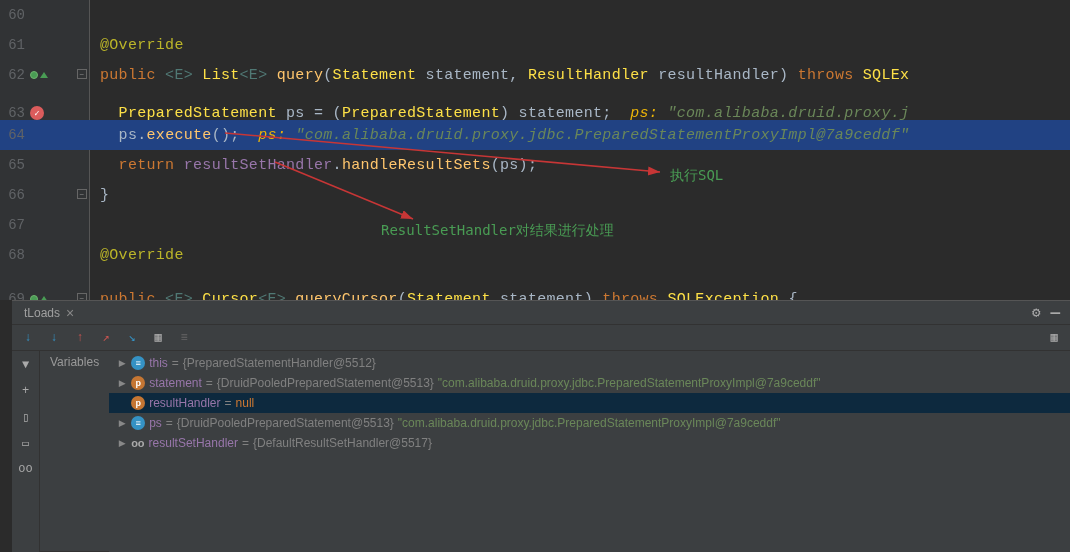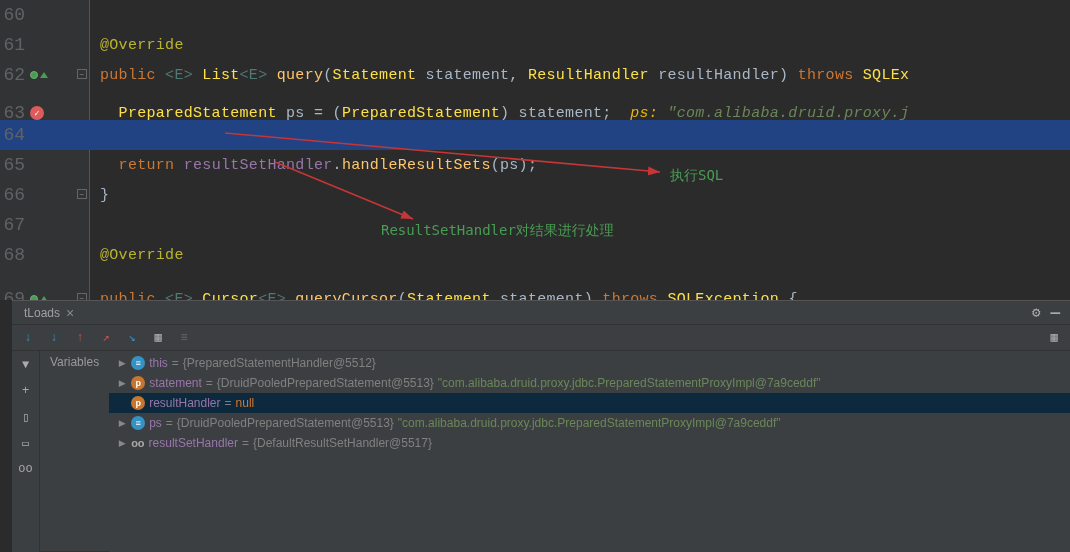--- a/index.html
+++ b/index.html
@@ -1,20 +1,20 @@
 <!DOCTYPE html>
 <html><head>
 <meta charset="utf-8">
 <style>
   * { margin: 0; padding: 0; box-sizing: border-box; }
   body { font-family: Consolas, 'Courier New', monospace; background: #2b2b2b; color: #a9b7c6; overflow: hidden; width: 1070px; height: 552px; }
   .editor-area { position: relative; height: 300px; background: #2b2b2b; overflow: hidden; }
   .gutter { position: absolute; left: 0; top: 0; width: 90px; height: 100%; background: #313335; border-right: 1px solid #555; }
   .line { position: absolute; left: 0; width: 100%; height: 30px; display: flex; align-items: center; }
-  .line-num { position: absolute; left: 0; width: 28px; text-align: right; color: #606366; font-size: 18px; padding-right: 3px; }
+  .line-num { position: absolute; left: 0; width: 28px; text-align: right; color: #606366; font-size: 14px; padding-right: 3px; }
   .line-marks { position: absolute; left: 30px; width: 60px; height: 100%; display: flex; align-items: center; gap: 2px; }
   .code { position: absolute; left: 100px; white-space: pre; font-size: 15px; letter-spacing: 0.3px; }
   .fold-mark { position: absolute; left: 77px; width: 10px; height: 10px; border: 1px solid #666; display: flex; align-items: center; justify-content: center; font-size: 8px; color: #888; }
   .kw { color: #cc7832; }
   .anno { color: #bbb529; }
   .typ { color: #fde047; }
   .gen { color: #507874; }
   .mth { color: #ffc66d; }
   .cmt { color: #eab308; font-style: italic; }
   .cmt-str { color: #6a8759; font-style: italic; }
@@ -81,20 +81,21 @@
   <div class="line" style="top:98px">
     <span class="line-num">63</span>
     <span class="line-marks">
         <span class="bp-icon"></span>
       </span>
     <span class="code">  <span class="typ">PreparedStatement </span><span>ps</span><span> = (</span><span class="typ">PreparedStatement</span><span>) </span><span>statement</span><span>;</span><span class="cmt">  ps: </span><span class="cmt-str">"com.alibaba.druid.proxy.j</span></span>
   </div>
 
   <div class="line highlight-line" style="top:120px">
     <span class="line-num">64</span>
+    <span class="code">  <span>ps</span><span>.</span><span class="mth">execute</span><span>();</span><span class="cmt">  ps: </span><span class="cmt-str">"com.alibaba.druid.proxy.jdbc.PreparedStatementProxyImpl@7a9ceddf"</span></span>
   </div>
 
   <div class="line" style="top:150px">
     <span class="line-num">65</span>
     <span class="code">  <span class="kw">return </span><span class="var">resultSetHandler</span><span>.</span><span class="mth">handleResultSets</span><span>(ps);</span></span>
   </div>
 
   <div class="line" style="top:180px">
     <span class="line-num">66</span>
     <span class="fold-mark" style="top:9px">−</span>

